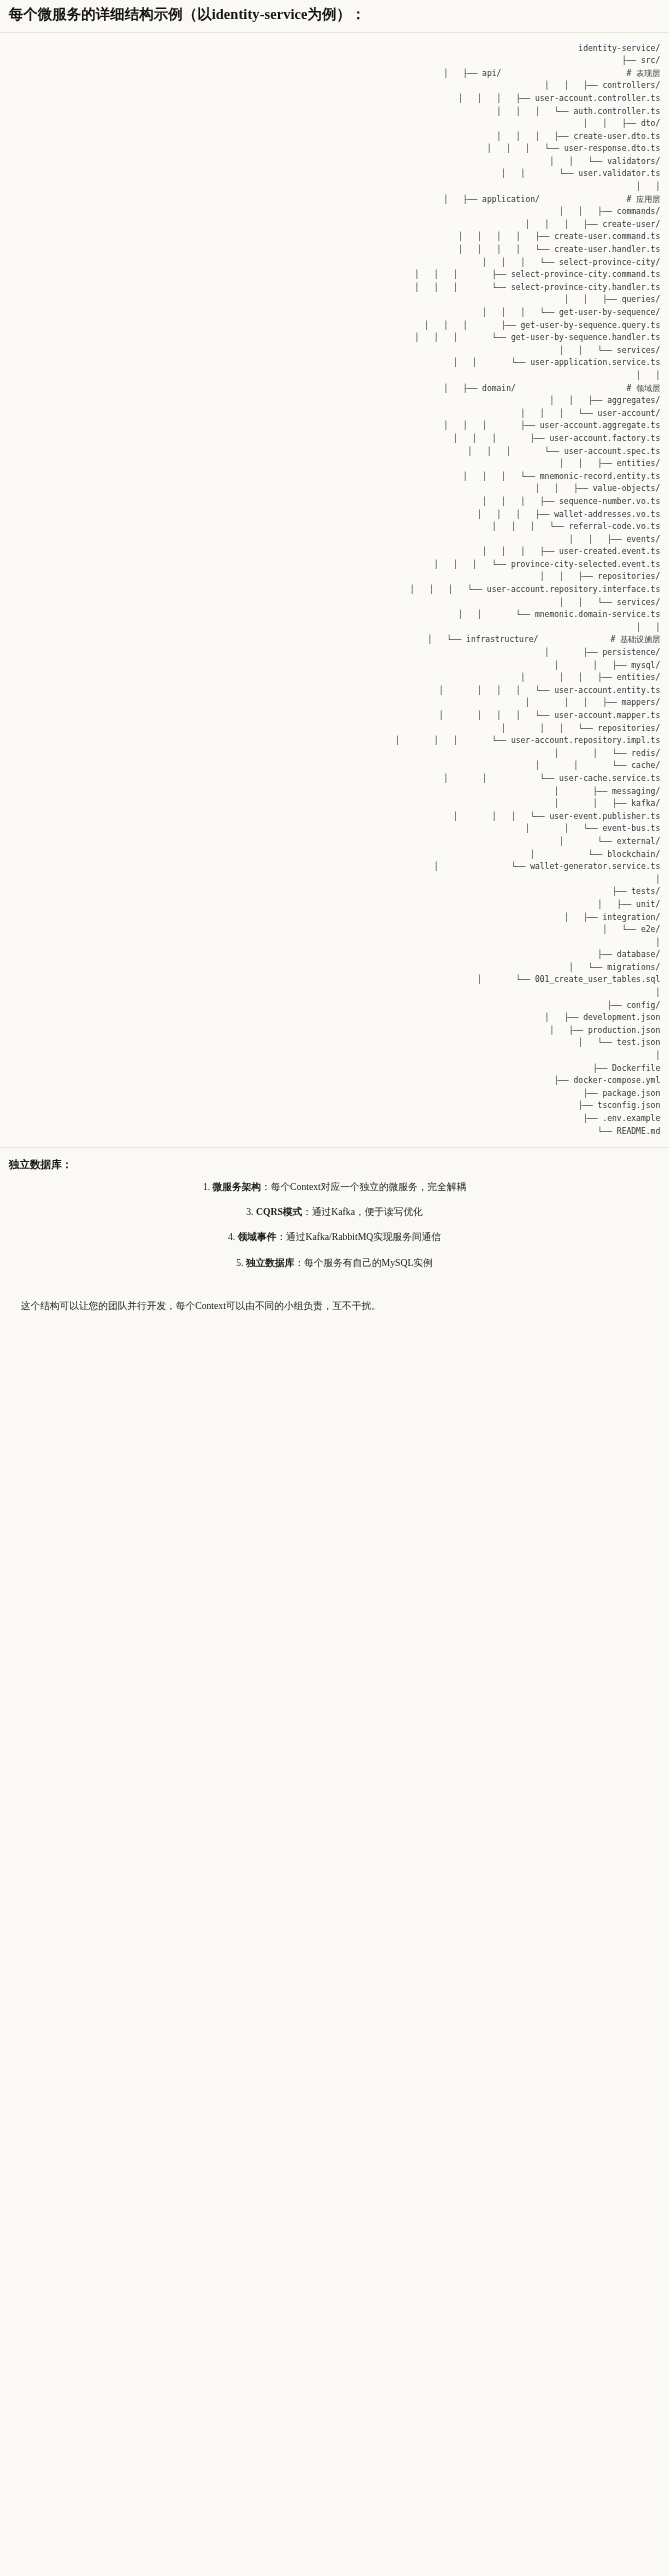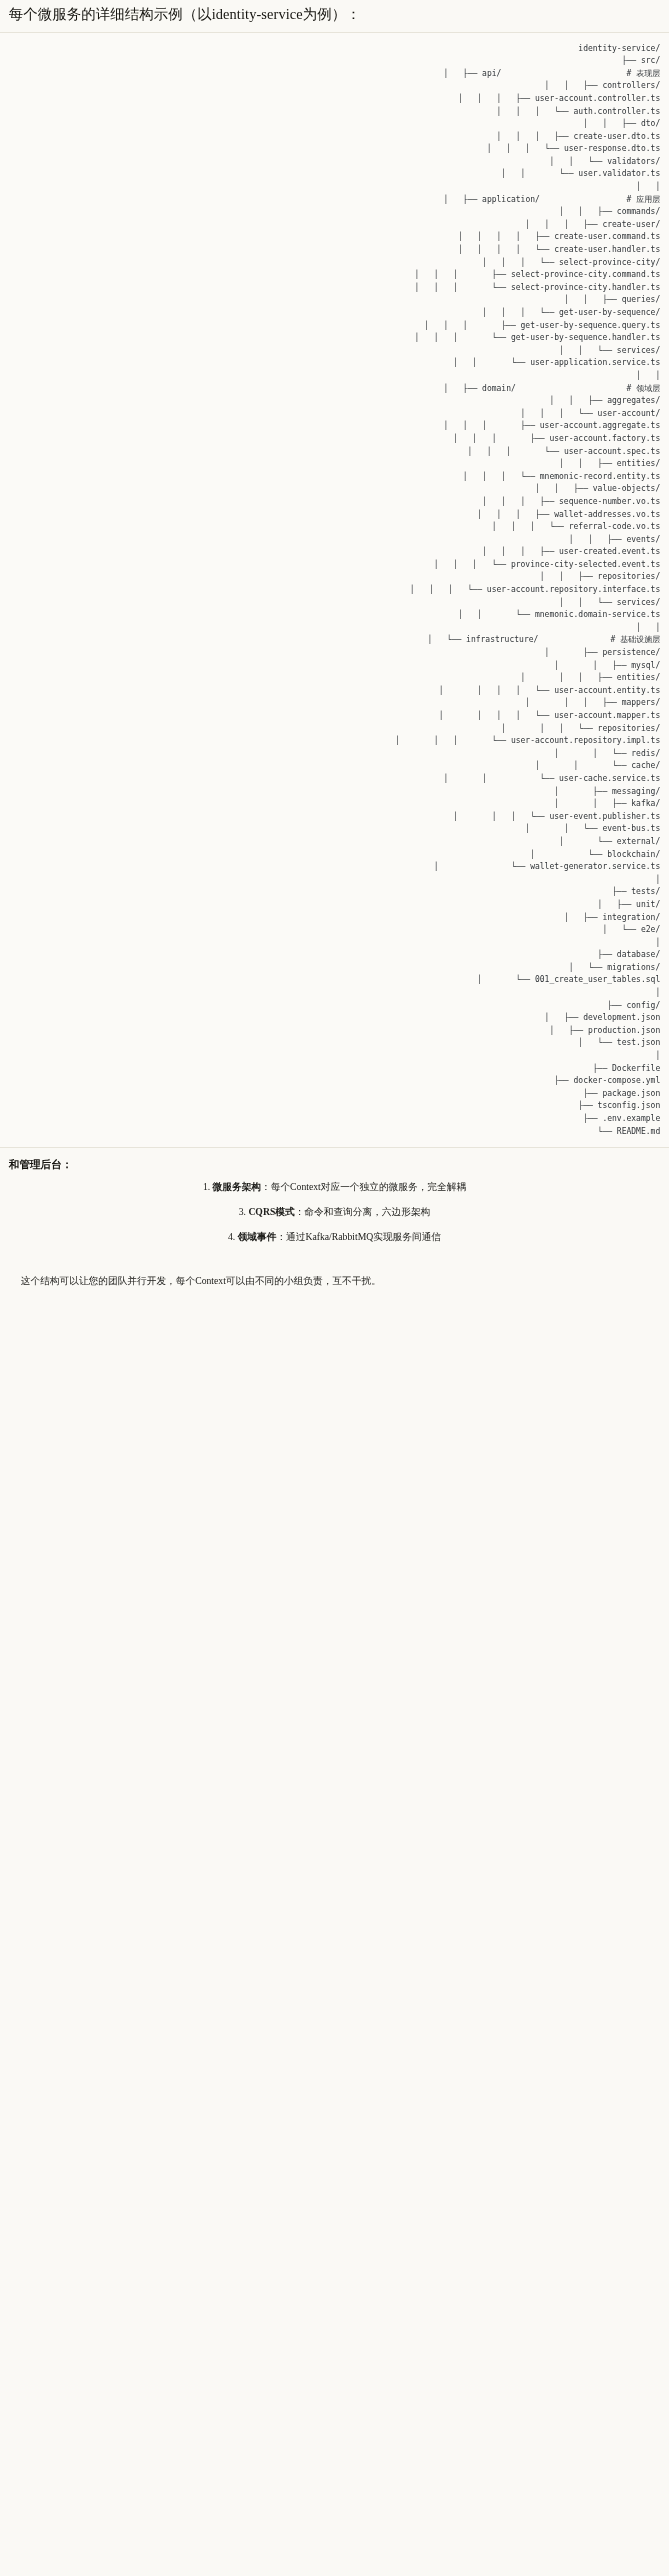--- a/index.html
+++ b/index.html
@@ -14,21 +14,21 @@
     -webkit-font-smoothing: antialiased;
   }
   .page {
     width: 669px;
     box-sizing: border-box;
     background: #faf9f5;
     overflow: hidden;
   }
   .doc-title {
     font-family: "Liberation Serif", serif;
-    font-weight: normal;
+    font-weight: bold;
     font-size: 14.4px;
     line-height: 1.35;
     color: #15140f;
     padding: 5px 8.8px 7.5px 8.8px;
     margin: 0;
     letter-spacing: 0.1px;
   }
   .rule {
     height: 0.6px;
     width: 100%;
@@ -183,34 +183,37 @@
 ├── docker-compose.yml
 ├── package.json
 ├── tsconfig.json
 ├── .env.example
 └── README.md</pre>
   </div>
 
   <hr class="rule">
 
   <div class="notes">
-    <div class="notes-title">和管理后台：</div>
+    <div class="notes-title">独立数据库：</div>
 
     <p class="note-item">
       <span class="num">1. </span><span class="term">微服务架构</span><span>：</span><span>每个Context对应一个独立的微服务，完全解耦</span>
     </p>
 
 
     <p class="note-item">
-      <span class="num">3. </span><span class="term">CQRS模式</span><span>：</span><span>命令和查询分离，六边形架构</span>
+      <span class="num">3. </span><span class="term">CQRS模式</span><span>：</span><span>通过Kafka，便于读写优化</span>
     </p>
 
     <p class="note-item">
       <span class="num">4. </span><span class="term">领域事件</span><span>：</span><span>通过Kafka/RabbitMQ实现服务间通信</span>
     </p>
 
+    <p class="note-item">
+      <span class="num">5. </span><span class="term">独立数据库</span><span>：</span><span>每个服务有自己的MySQL实例</span>
+    </p>
 
   </div>
 
   <p class="closing">这个结构可以让您的团队并行开发，每个Context可以由不同的小组负责，互不干扰。</p>
 
 </div>
 
 
 </body></html>

